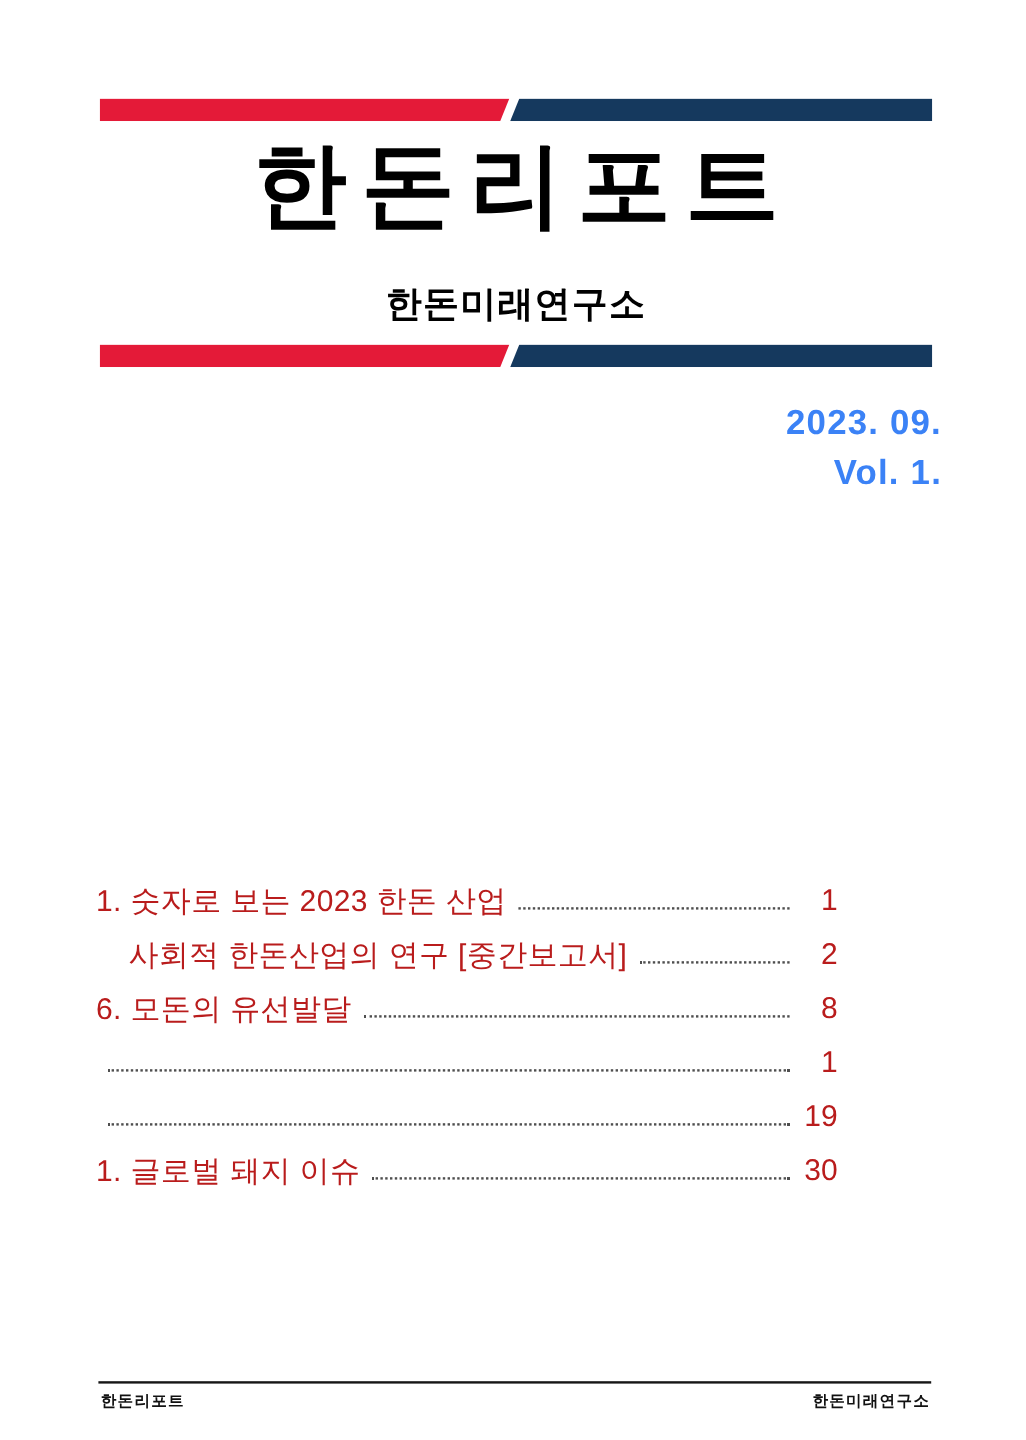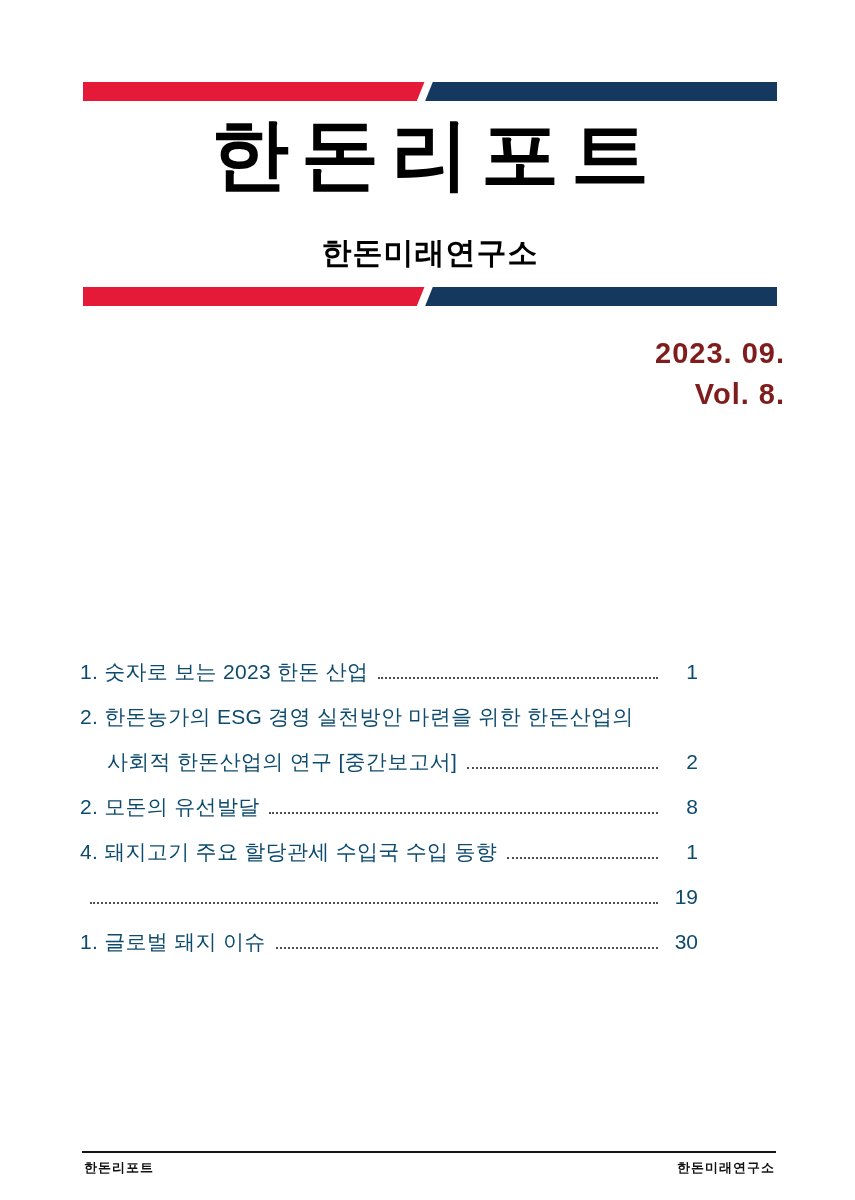--- a/index.html
+++ b/index.html
@@ -24,25 +24,25 @@
     white-space:nowrap;
   }
   .subtitle {
     position:absolute; top:233px; left:83px; width:694px;
     text-align:center; font-size:30px; font-weight:700;
     letter-spacing:1px; color:#000; white-space:nowrap;
   }
   .issue {
     position:absolute; top:333px; right:70px;
     text-align:right; font-size:29px; font-weight:700;
-    color:#7f1d1d; line-height:41px; letter-spacing:1px;
+    color:#3b82f6; line-height:41px; letter-spacing:1px;
   }
   .toc {
-    position:absolute; top:649px; left:80px; width:618px;
-    font-size:21px; color:#0c4a6e;
+    position:absolute; top:728px; left:80px; width:618px;
+    font-size:25px; color:#b91c1c;
   }
   .toc-row { display:flex; align-items:center; height:45px; white-space:nowrap; }
   .toc-indent { display:inline-block; width:27px; flex:0 0 27px; }
   .toc-label { letter-spacing:0.3px; }
   .toc-leader {
     flex:1 1 auto; height:15px; margin:0 10px;
     border-bottom:2px dotted #4f4f4f;
   }
   .toc-page { flex:0 0 30px; min-width:30px; text-align:right; }
   .footer-rule {
@@ -70,45 +70,41 @@
 
   <div class="subtitle">한돈미래연구소</div>
 
   <div class="hbar bar-bottom">
     <div class="seg seg-red" style="background: rgb(228, 26, 56);"></div>
     <div class="seg seg-navy" style="background: rgb(21, 57, 94);"></div>
   </div>
 
   <div class="issue">
     <div>2023. 09.</div>
-    <div>Vol. 8.</div>
+    <div>Vol. 1.</div>
   </div>
 
   <div class="toc">
       <div class="toc-row">
         <span class="toc-label">1. 숫자로 보는 2023 한돈 산업</span>
         <span class="toc-leader"></span>
         <span class="toc-page">1</span>
       </div>
       <div class="toc-row">
-        <span class="toc-label">2. 한돈농가의 ESG 경영 실천방안 마련을 위한 한돈산업의</span>
-      </div>
-      <div class="toc-row">
         <span class="toc-indent"></span>
         <span class="toc-label">사회적 한돈산업의 연구 [중간보고서]</span>
         <span class="toc-leader"></span>
         <span class="toc-page">2</span>
       </div>
       <div class="toc-row">
-        <span class="toc-label">2. 모돈의 유선발달</span>
+        <span class="toc-label">6. 모돈의 유선발달</span>
         <span class="toc-leader"></span>
         <span class="toc-page">8</span>
       </div>
       <div class="toc-row">
-        <span class="toc-label">4. 돼지고기 주요 할당관세 수입국 수입 동향</span>
         <span class="toc-leader"></span>
         <span class="toc-page">1</span>
       </div>
       <div class="toc-row">
         <span class="toc-leader"></span>
         <span class="toc-page">19</span>
       </div>
       <div class="toc-row">
         <span class="toc-label">1. 글로벌 돼지 이슈</span>
         <span class="toc-leader"></span>

